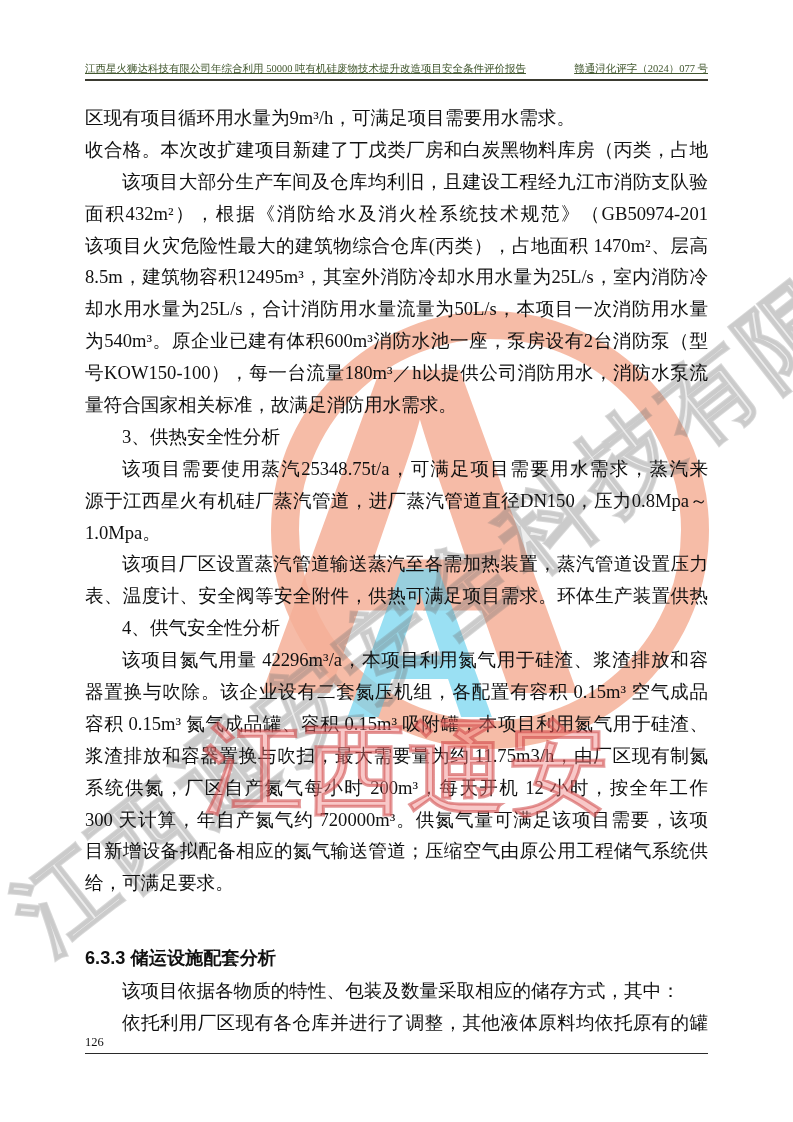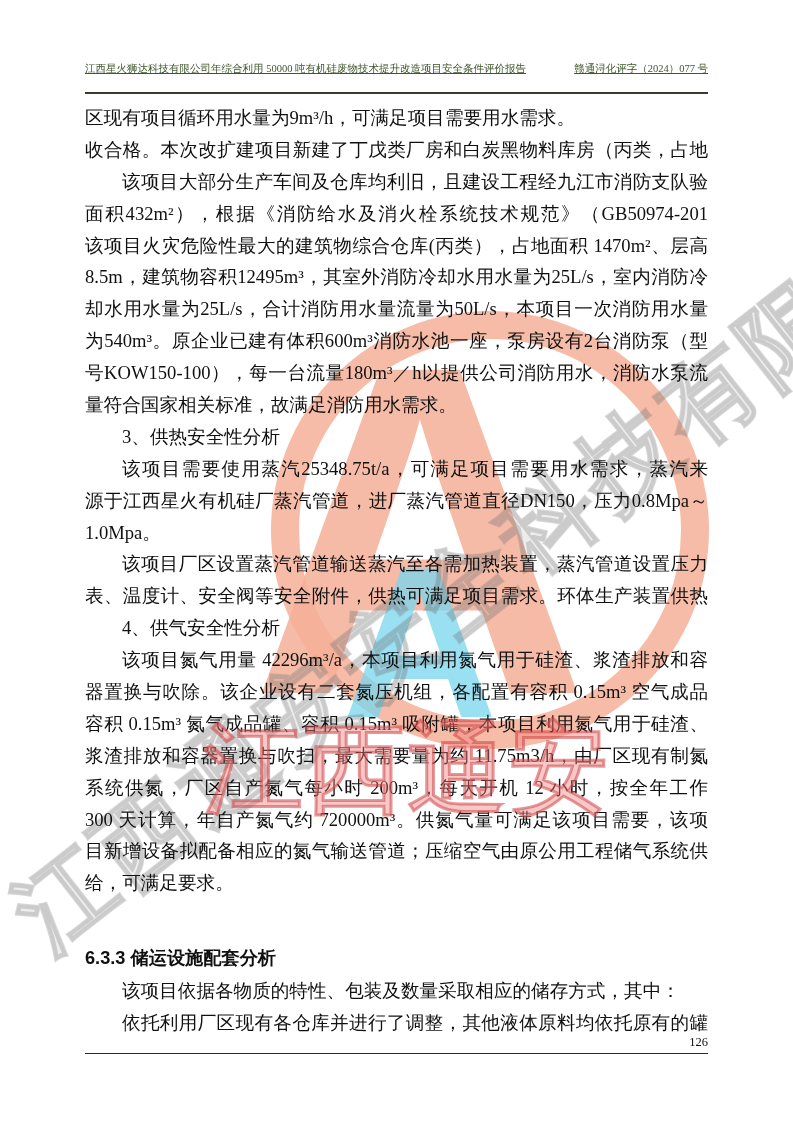--- a/index.html
+++ b/index.html
@@ -9,21 +9,21 @@
     margin:0 auto;
     background:#ffffff;
     font-family:"Liberation Serif","DejaVu Serif",serif;
     overflow:hidden;
   }
   
   .doc-header{
     position:absolute;left:85px;top:62px;width:623px;
     display:flex;justify-content:space-between;align-items:flex-end;
     border-bottom:2px solid #3a3a30;
-    padding-bottom:16px;
+    padding-bottom:3px;
     font-size:10.5px;color:#41572e;
     white-space:nowrap;
   }
   .doc-header .left{text-decoration:underline;}
   .doc-header .right{margin-left:24px;text-decoration:underline;}
   
   .doc-body{
     position:absolute;left:85px;top:102px;width:623px;
     font-size:18.6px;color:#101010;
     z-index:2;
@@ -35,21 +35,21 @@
   }
   .line.fill{text-align:justify;text-align-last:justify;}
   .line.indent{padding-left:37px;}
   .line.heading{
     font-family:"Liberation Sans","DejaVu Sans",sans-serif;
     font-weight:600;font-size:18.2px;margin-top:44px;
   }
   
   .doc-footer{
     position:absolute;left:85px;top:1035px;width:623px;
-    text-align:right;font-size:12.5px;color:#101010;z-index:2;
+    text-align:left;font-size:12.5px;color:#101010;z-index:2;
   }
   .footer-rule{
     position:absolute;left:85px;top:1053px;width:623px;
     border-top:1.5px solid #2a2a2a;z-index:2;
   }
   
   .wm-logo{position:absolute;left:0;top:0;z-index:0;}
   .wm-gray{
     position:absolute;left:-90px;top:520px;width:1120px;
     transform:rotate(-38deg);

